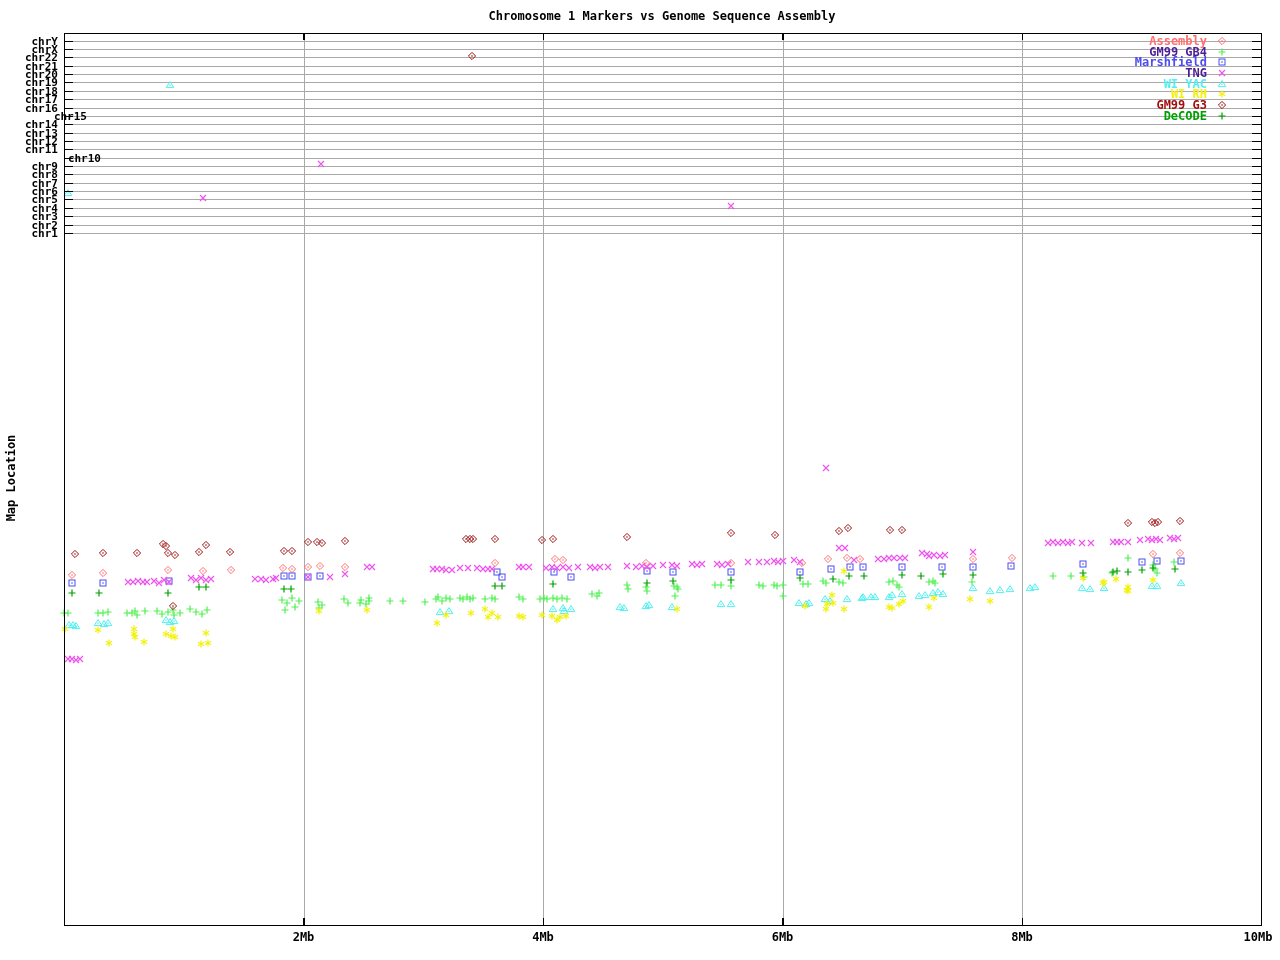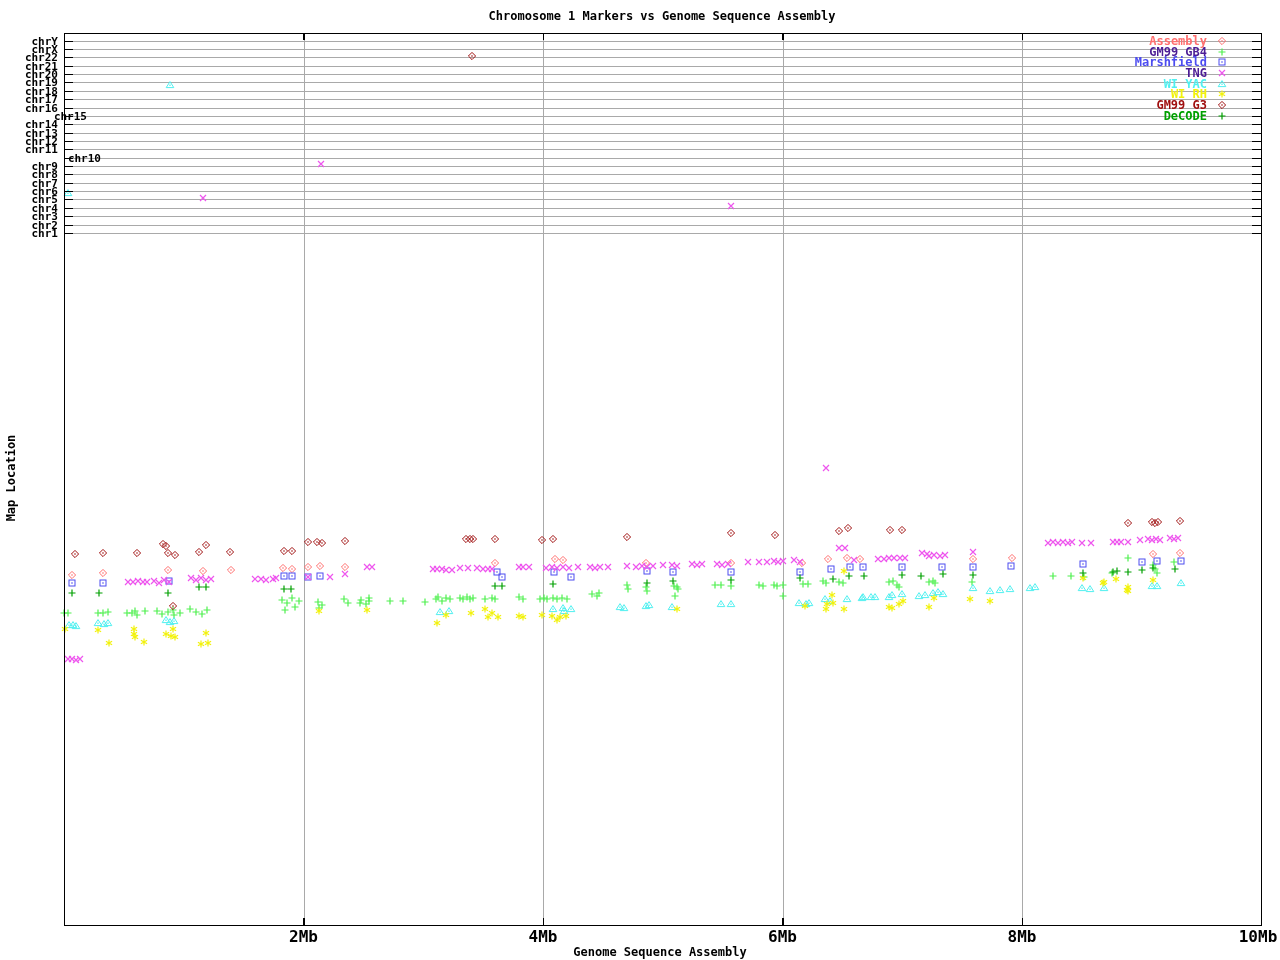--- a/index.html
+++ b/index.html
@@ -8,32 +8,31 @@
     font-family:"DejaVu Sans Mono","Liberation Mono",monospace;
     overflow:hidden;
   }
   .lbl{position:absolute;color:#000;font-weight:bold;white-space:pre;}
   .t12{font-size:12px;line-height:12px;}
   #chart-title{left:62px;width:1200px;text-align:center;top:10px;}
   #x-axis-title{left:60px;width:1200px;text-align:center;top:946px;}
   #y-axis-title{left:-59px;top:472px;width:140px;text-align:center;transform:rotate(-90deg);}
   #plot-svg{position:absolute;left:0;top:0;}
   .chrom-label{position:absolute;left:0;width:58px;text-align:right;color:#000;font-weight:bold;font-size:11px;line-height:11px;}
-  .xtick-label{position:absolute;width:60px;text-align:center;color:#000;font-weight:bold;font-size:16px;line-height:12px;top:931px;}
+  .xtick-label{position:absolute;width:60px;text-align:center;color:#000;font-weight:bold;font-size:12px;line-height:12px;top:931px;}
   .legend-row{position:absolute;left:0;top:0;width:1280px;height:12px;}
   .legend-label{position:absolute;right:73px;top:0;font-weight:bold;font-size:12px;line-height:12px;white-space:pre;}
   .legend-marker{position:absolute;left:1214px;top:0;}
 </style>
 </head>
 <body>
 
 <div id="canvas">
   <div id="chart-title" class="lbl t12">Chromosome 1 Markers vs Genome Sequence Assembly</div>
   <div id="y-axis-title" class="lbl t12">Map Location</div>
-  <div id="x-axis-title" class="lbl t12">Genome Sequence Assembly</div>
 
   <svg id="plot-svg" width="1280" height="960" viewBox="0 0 1280 960">
     <defs>
       <g id="mk-diamond">
         <path d="M0 -3.6 L3.6 0 L0 3.6 L-3.6 0 Z" fill="none" stroke="currentColor" stroke-width="1"></path>
         <path d="M0 -0.7 L0 0.7" stroke="currentColor" stroke-width="1.2"></path>
       </g>
       <g id="mk-plus">
         <path d="M-3.5 0 H3.5 M0 -3.5 V3.5" fill="none" stroke="currentColor" stroke-width="1.2"></path>
       </g>

